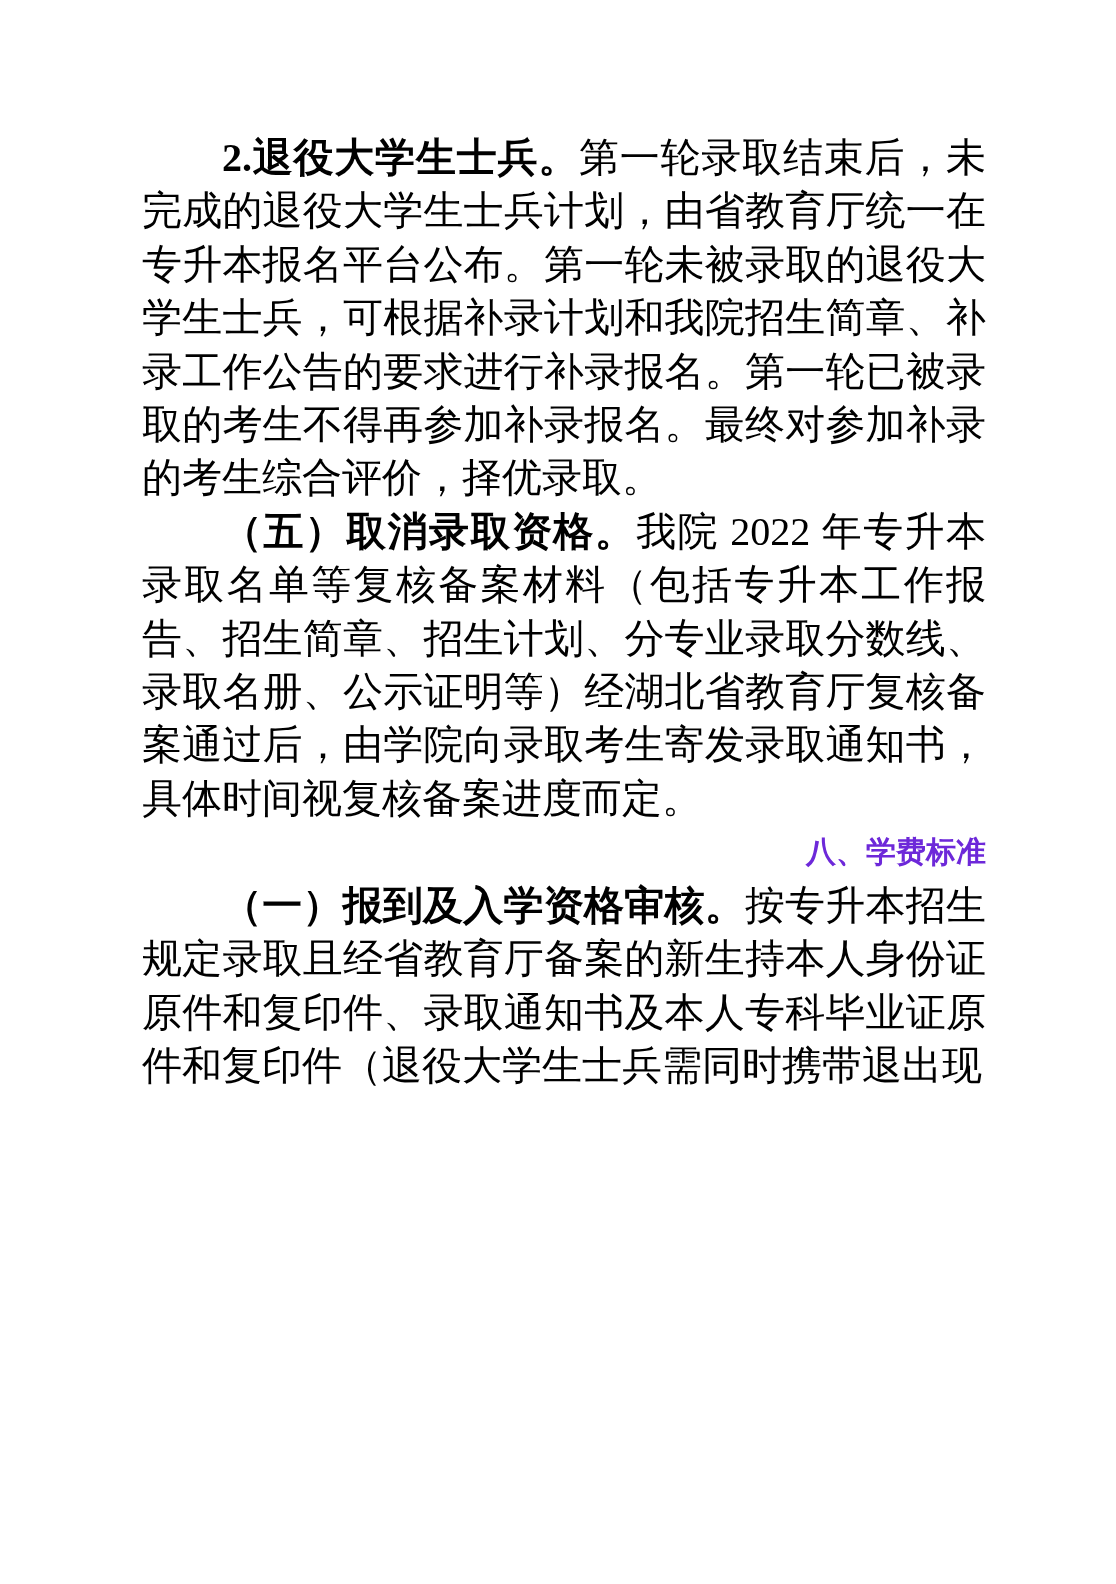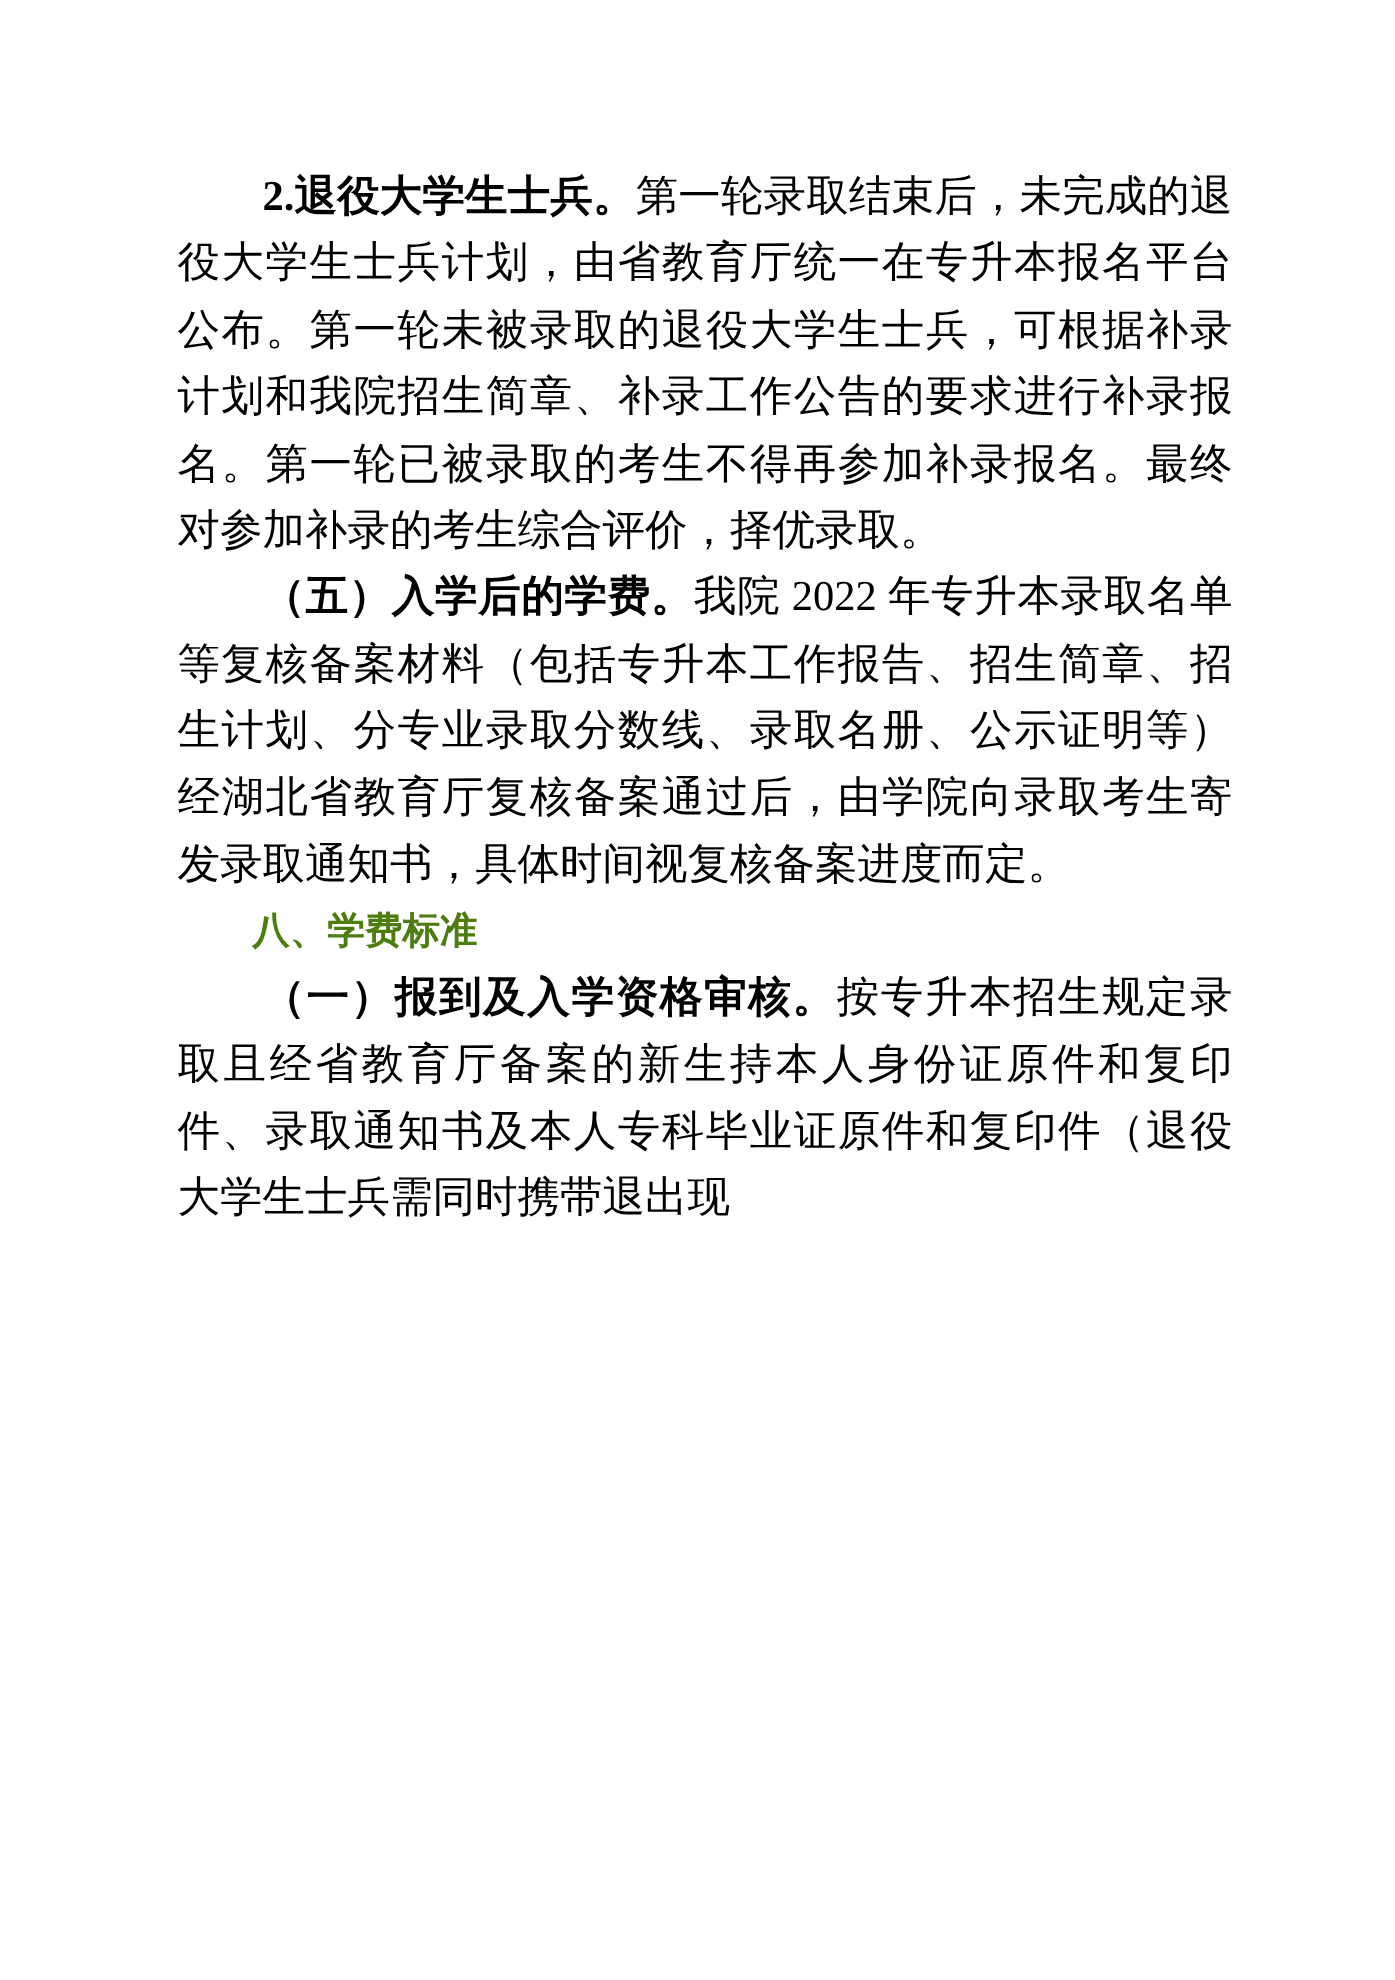--- a/index.html
+++ b/index.html
@@ -18,53 +18,53 @@
   }
   .doc {
     position: absolute;
     left: 142px;
     top: 131px;
     width: 844px;
   }
   .doc p {
     margin: 0;
     padding: 0;
-    font-size: 34px;
+    font-size: 40px;
     line-height: 53.4px;
     text-indent: 2em;
     text-align: justify;
     text-justify: inter-character;
     font-family: "Liberation Serif", serif;
     color: #000000;
   }
   .doc p .lead {
     font-weight: bold;
   }
   .doc h2 {
     margin: 0;
     padding: 0;
     font-size: 30px;
     line-height: 53.4px;
     text-indent: 2em;
     font-weight: bold;
     font-family: "Liberation Sans", sans-serif;
-    color: #4d7c0f;
-    text-align: left;
+    color: #6d28d9;
+    text-align: right;
   }
 </style>
 </head>
 <body>
 
 <div class="page">
   <div class="doc">
 
     <p><span class="lead">2.退役大学生士兵。</span><span>第一轮录取结束后，未完成的退役大学生士兵计划，由省教育厅统一在专升本报名平台公布。第一轮未被录取的退役大学生士兵，可根据补录计划和我院招生简章、补录工作公告的要求进行补录报名。第一轮已被录取的考生不得再参加补录报名。最终对参加补录的考生综合评价，择优录取。</span></p>
 
 
-    <p><span class="lead">（五）入学后的学费。</span><span>我院 2022 年专升本录取名单等复核备案材料（包括专升本工作报告、招生简章、招生计划、分专业录取分数线、录取名册、公示证明等）经湖北省教育厅复核备案通过后，由学院向录取考生寄发录取通知书，具体时间视复核备案进度而定。</span></p>
+    <p><span class="lead">（五）取消录取资格。</span><span>我院 2022 年专升本录取名单等复核备案材料（包括专升本工作报告、招生简章、招生计划、分专业录取分数线、录取名册、公示证明等）经湖北省教育厅复核备案通过后，由学院向录取考生寄发录取通知书，具体时间视复核备案进度而定。</span></p>
 
     <h2>八、学费标准</h2>
 
 
 
     <p><span class="lead">（一）报到及入学资格审核。</span><span>按专升本招生规定录取且经省教育厅备案的新生持本人身份证原件和复印件、录取通知书及本人专科毕业证原件和复印件（退役大学生士兵需同时携带退出现</span></p>
 
   </div>
 </div>
 

